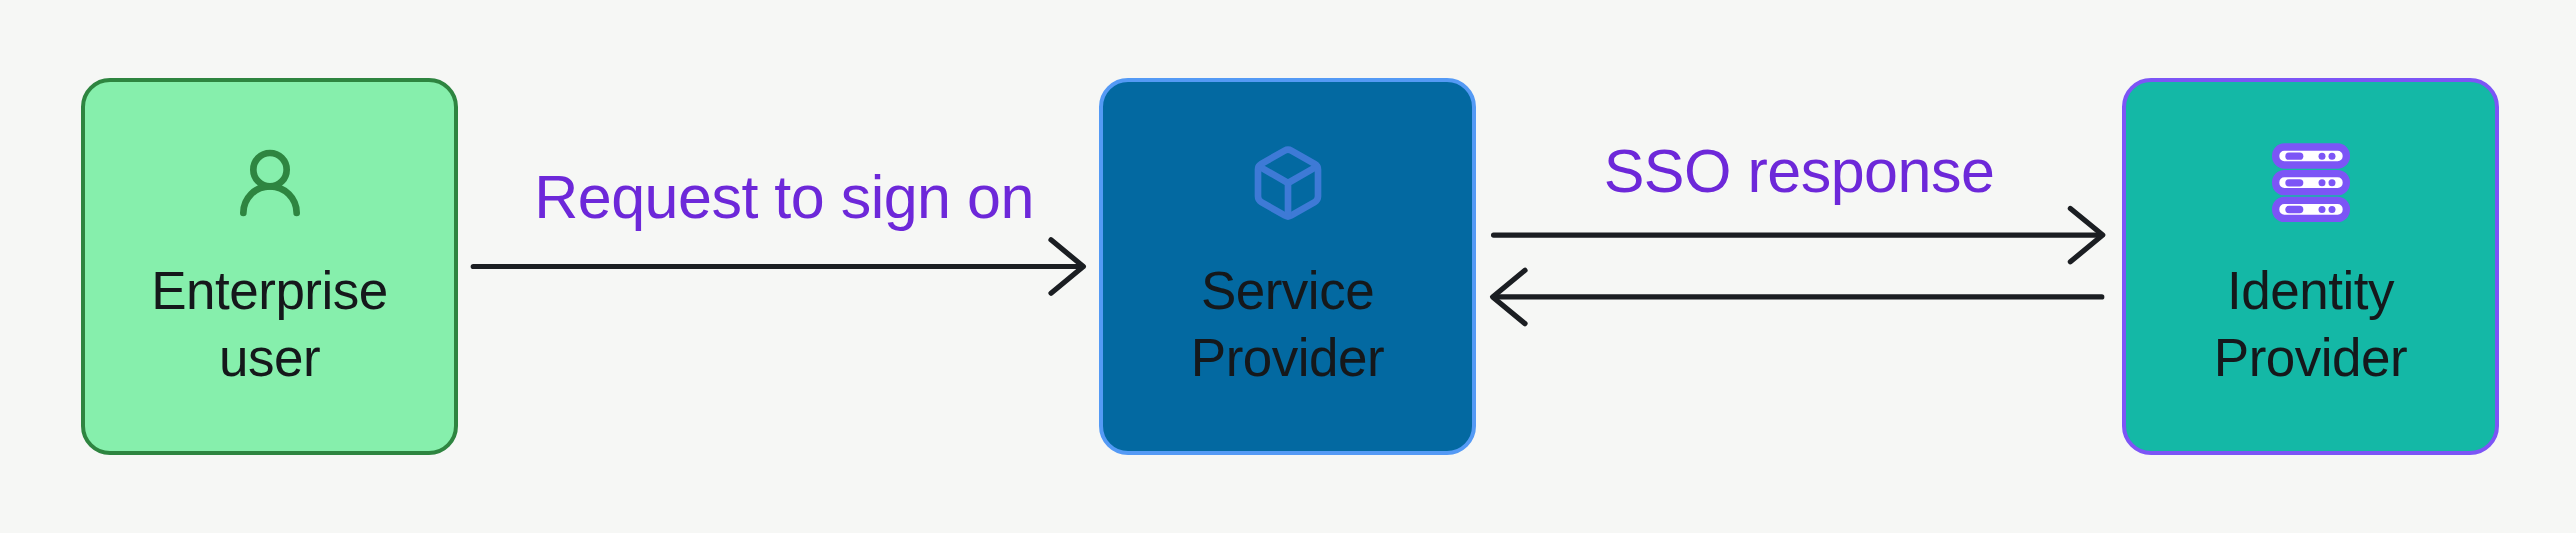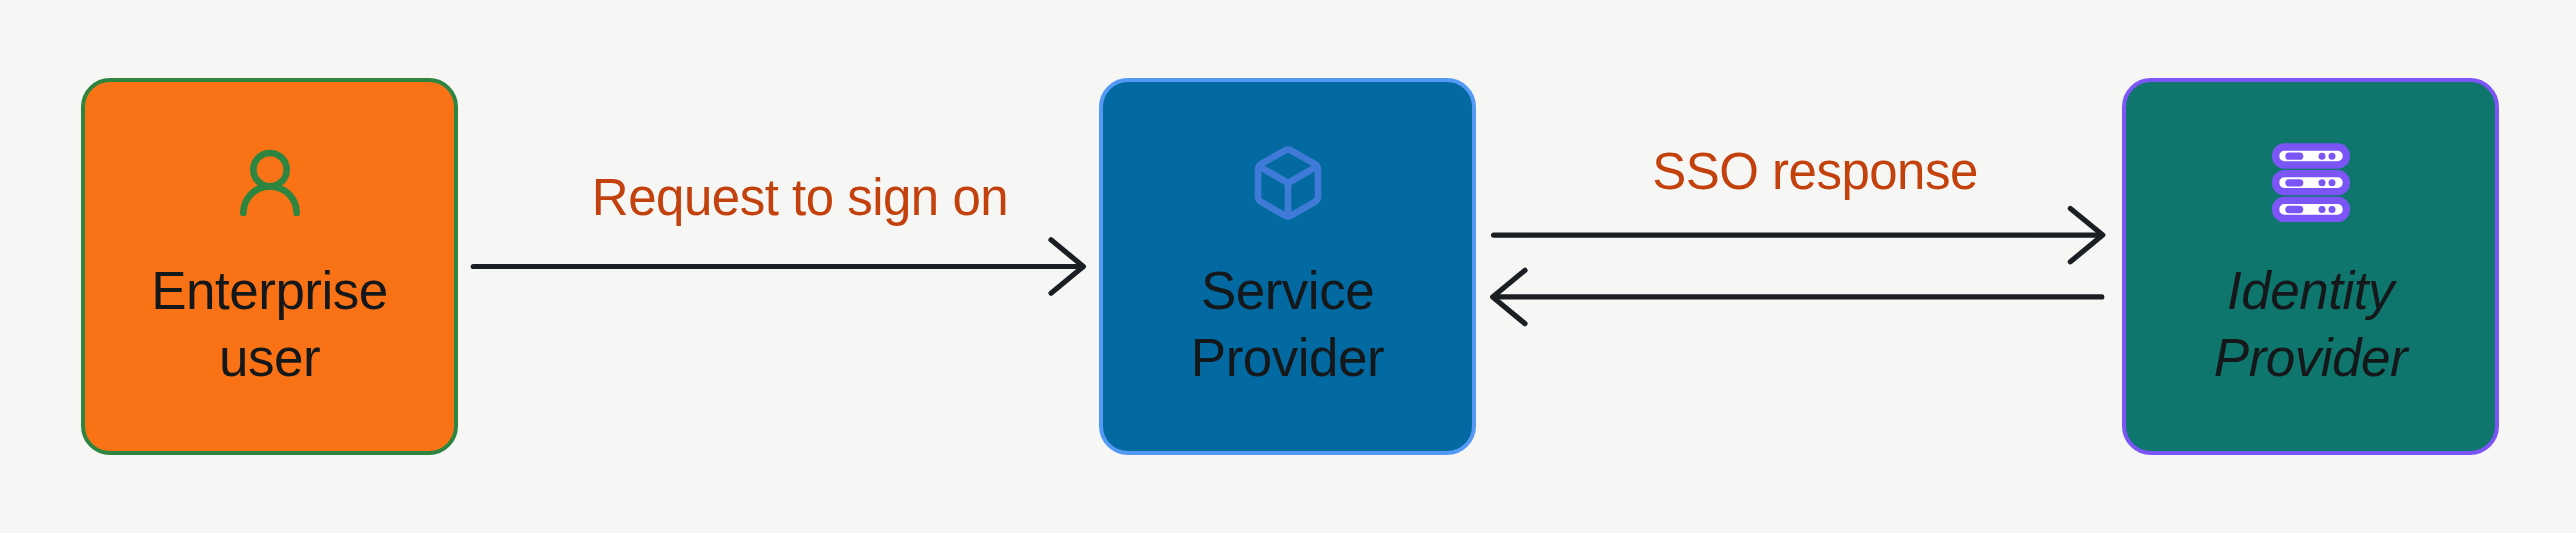--- a/index.html
+++ b/index.html
@@ -26,32 +26,31 @@
     box-sizing: border-box;
     display: flex;
     flex-direction: column;
     align-items: center;
     justify-content: center;
     gap: 34px;
   }
   .node-enterprise {
     left: 81px;
     border-color: #2e8540;
-    background: #f97316;
+    background: #86efac;
   }
   .node-service {
     left: 1099px;
     border-color: #549af5;
     background: #0369a1;
   }
   .node-identity {
     left: 2122px;
     border-color: #7c55f6;
-    background: #0f766e;
-    font-style: italic;
+    background: #14b8a6;
   }
   .node-icon { width: 80px; height: 80px; flex: 0 0 auto; }
   .node-icon svg { width: 80px; height: 80px; display: block; }
   .node-label {
     max-width: 295px;
     text-align: center;
     font-size: 53px;
     line-height: 67px;
     font-weight: 500;
     letter-spacing: -0.5px;
@@ -62,26 +61,25 @@
   .edges-overlay {
     position: absolute;
     left: 0; top: 0;
     width: 2576px; height: 533px;
     pointer-events: none;
   }
   .edge-label {
     position: absolute;
     transform: translateX(-50%);
     white-space: nowrap;
-    font-size: 51px;
+    font-size: 61px;
     line-height: 53px;
     font-weight: 400;
     letter-spacing: -0.5px;
-    color: #c2410c;
-    margin-left: 16px;
+    color: #6d28d9;
   }
   .edge-label-request   { left: 784px;  top: 171px; }
   .edge-label-sso-req   { left: 1799px; top: 145px; }
   .edge-label-sso-resp  { left: 1800px; top: 335px; }
 </style>
 </head>
 <body>
 
 <div class="canvas">
 

